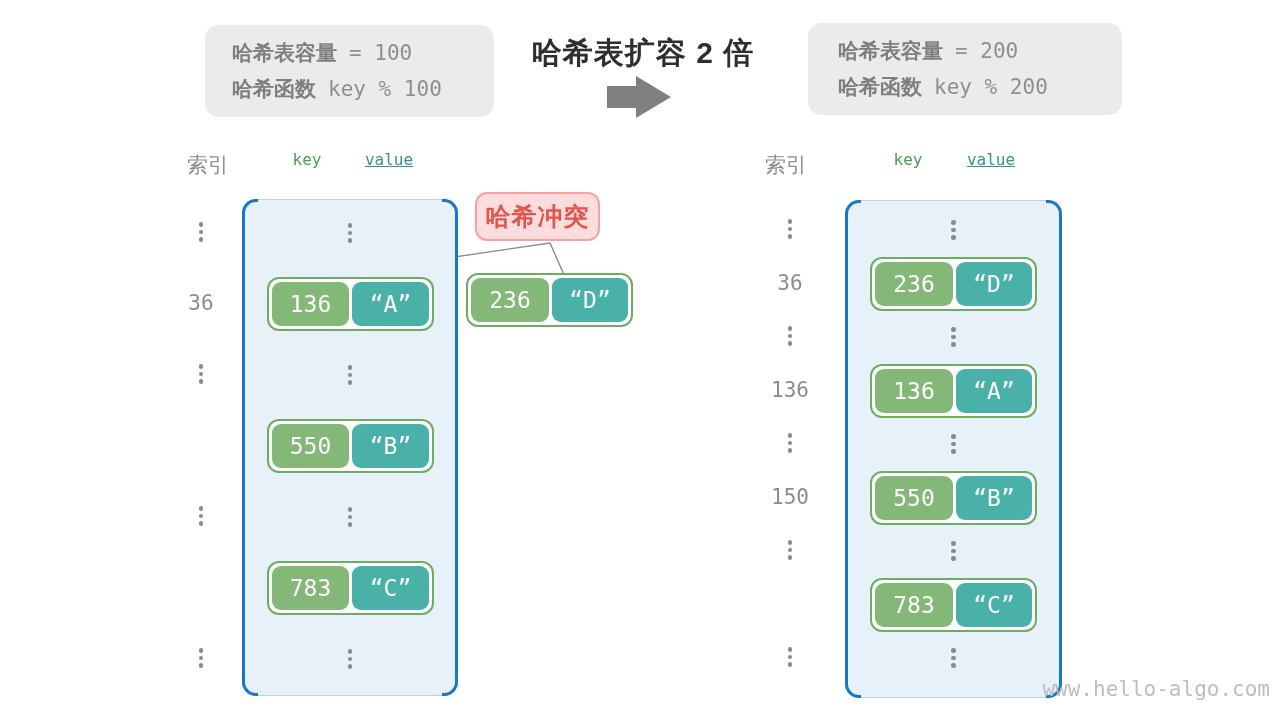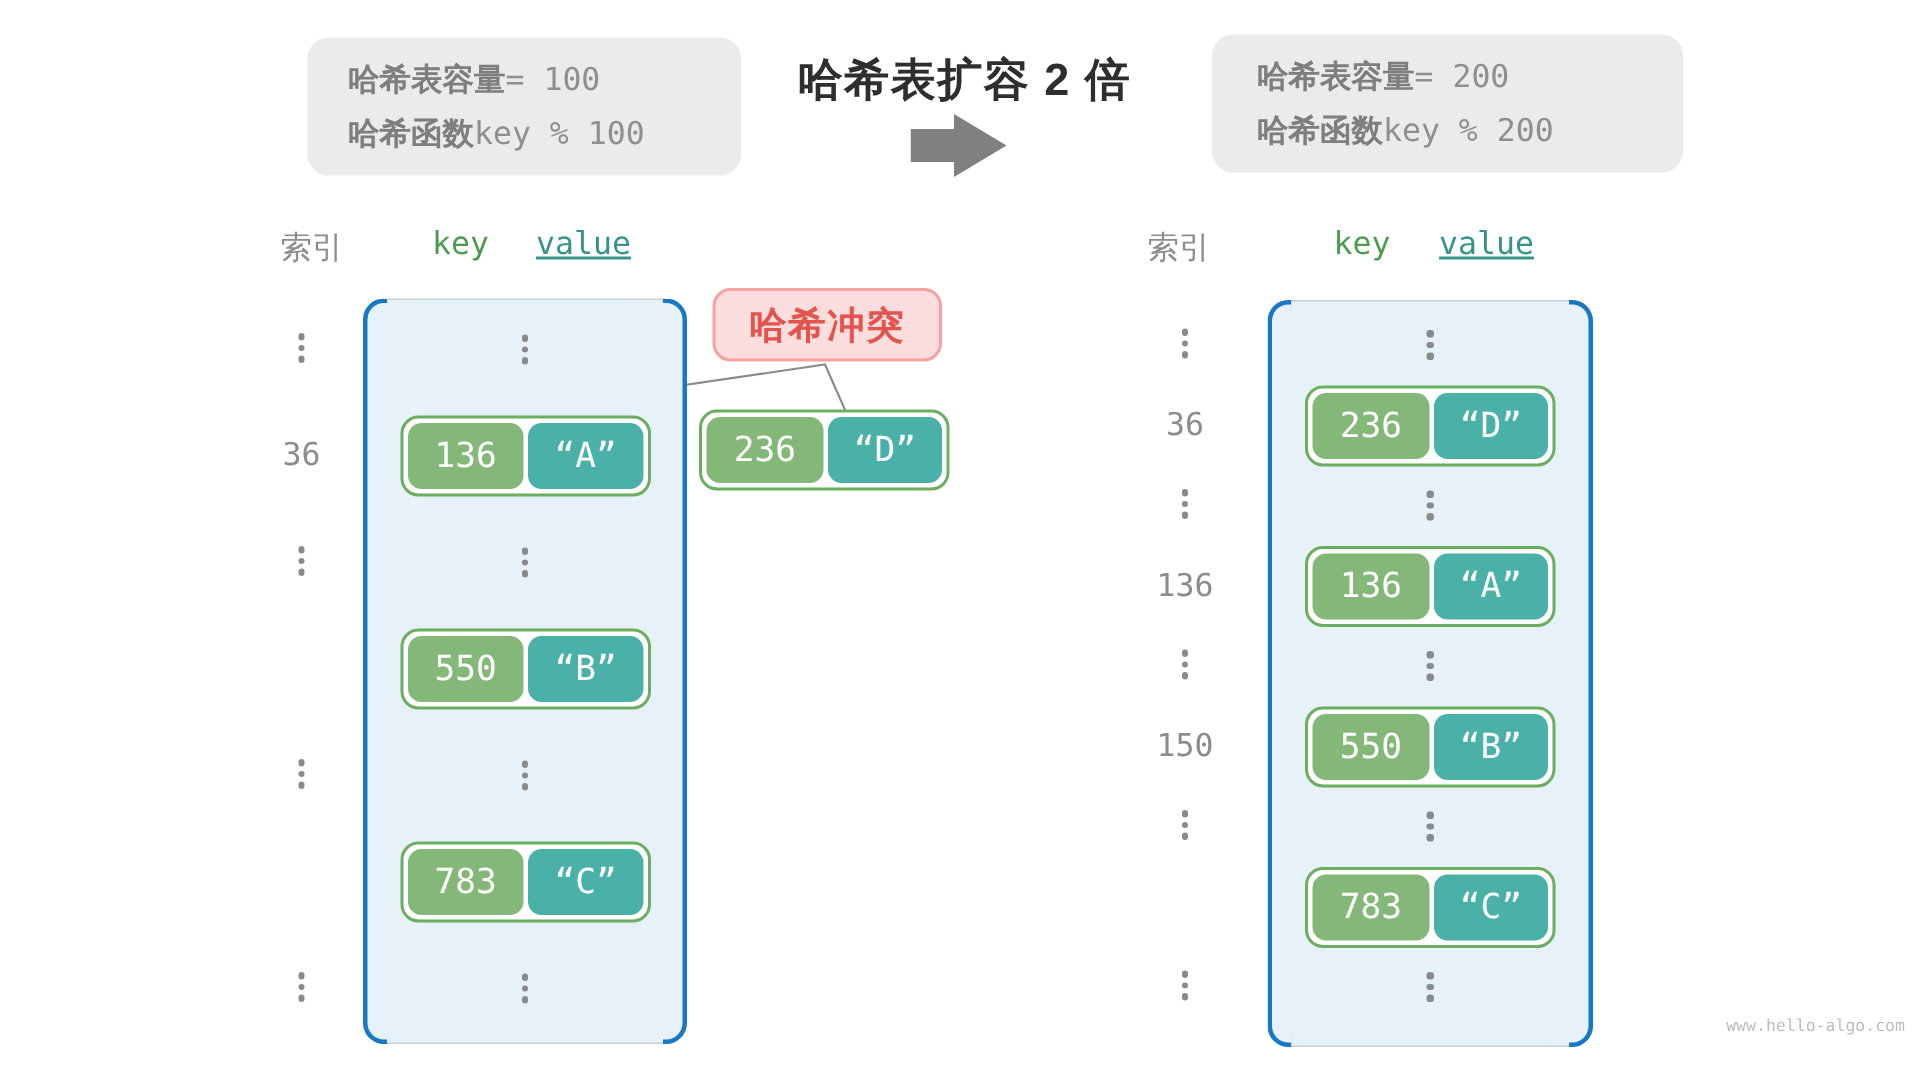--- a/index.html
+++ b/index.html
@@ -11,30 +11,30 @@
     --line:#8A8A8A; --wm:#BDBDBD;
   }
   html,body{margin:0;padding:0;background:#fff;}
   .canvas{position:relative;width:1280px;height:720px;background:#fff;overflow:hidden;
           font-family:"Liberation Sans",sans-serif;}
   .abs{position:absolute;}
   .lines-layer{position:absolute;left:0;top:0;width:1280px;height:720px;z-index:0;pointer-events:none;}
 
   .info-box{position:absolute;background:var(--boxbg);border-radius:14px;z-index:1;
             display:flex;flex-direction:column;justify-content:center;gap:8px;}
-  .info-line{display:flex;align-items:baseline;font-size:21px;color:var(--gray);white-space:nowrap;}
+  .info-line{display:flex;align-items:baseline;gap:12px;font-size:21px;color:var(--gray);white-space:nowrap;}
   .info-line .lbl{font-weight:bold;color:#7E7E7E;}
   .info-line .val{font-family:"DejaVu Sans Mono",monospace;color:#8F8F8F;}
 
   .title{position:absolute;transform:translateX(-50%);font-size:30px;font-weight:bold;
          color:var(--dark);white-space:nowrap;letter-spacing:1px;z-index:1;}
 
   .hdr{position:absolute;transform:translateX(-50%);font-size:21px;white-space:nowrap;z-index:1;}
   .hdr.cjk{color:var(--gray);}
-  .hdr.mono{font-family:"DejaVu Sans Mono",monospace;font-size:21px;}
+  .hdr.mono{font-family:"DejaVu Sans Mono",monospace;font-size:16px;}
   .hdr.k{color:var(--keyhdr);}
   .hdr.v{color:var(--valhdr);text-decoration:underline;}
 
   .table{position:absolute;background:var(--tablebg);border:1px solid var(--thinline);
          border-radius:14px;z-index:1;}
   .bracket{position:absolute;top:-1px;bottom:-1px;width:16px;border:3px solid var(--blue);box-sizing:border-box;}
   .bracket.l{left:-1px;border-right:none;border-radius:14px 0 0 14px;}
   .bracket.r{right:-1px;border-left:none;border-radius:0 14px 14px 0;}
 
   .row{position:absolute;left:0;width:100%;height:56px;display:flex;align-items:center;justify-content:center;}
@@ -52,21 +52,21 @@
   .icol{position:absolute;z-index:1;}
   .irow{position:absolute;left:0;width:100%;height:56px;display:flex;align-items:center;justify-content:center;}
   .irow.num{font-family:"DejaVu Sans Mono",monospace;font-size:21px;color:var(--gray);}
 
   .badge{position:absolute;background:var(--badgebg);border:2px solid var(--badgeborder);
          border-radius:12px;display:flex;align-items:center;justify-content:center;
          font-size:25px;font-weight:bold;color:var(--badgetext);box-sizing:border-box;
          letter-spacing:1px;z-index:2;}
 
   .floating-pair{position:absolute;z-index:2;}
-  .watermark{position:absolute;font-family:"DejaVu Sans Mono",monospace;font-size:11px;
+  .watermark{position:absolute;font-family:"DejaVu Sans Mono",monospace;font-size:21px;
              color:var(--wm);white-space:nowrap;z-index:1;margin-left:44px;}
 </style>
 </head>
 <body>
 
 <div class="canvas">
 
   <svg class="lines-layer" viewBox="0 0 1280 720" xmlns="http://www.w3.org/2000/svg">
     <polyline points="345,273 550,243 565,277" fill="none" stroke="#8A8A8A" stroke-width="1.4"></polyline>
   </svg>
@@ -182,21 +182,21 @@
     </div>
     <div class="row" style="top:431px;">
         <span class="dots">
           <i></i>
           <i></i>
           <i></i>
         </span>
       </div>
   </div>
 
-  <div class="badge" style="left:475px;top:192px;width:153px;height:49px;">哈希冲突</div>
+  <div class="badge" style="left:475px;top:192px;width:125px;height:49px;">哈希冲突</div>
   <div class="floating-pair" style="left:466px;top:273px;">
     <div class="pair">
       <div class="cell k">236</div>
       <div class="cell v">“D”</div>
     </div>
   </div>
 
   <div class="icol" style="left:745px;top:200px;width:90px;height:496px;">
     <div class="irow" style="top:2px;height:54px;">
         <span class="dots">

